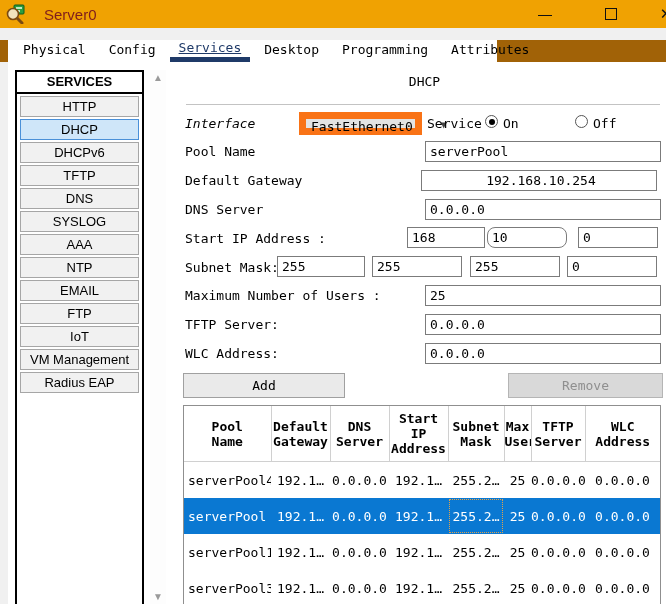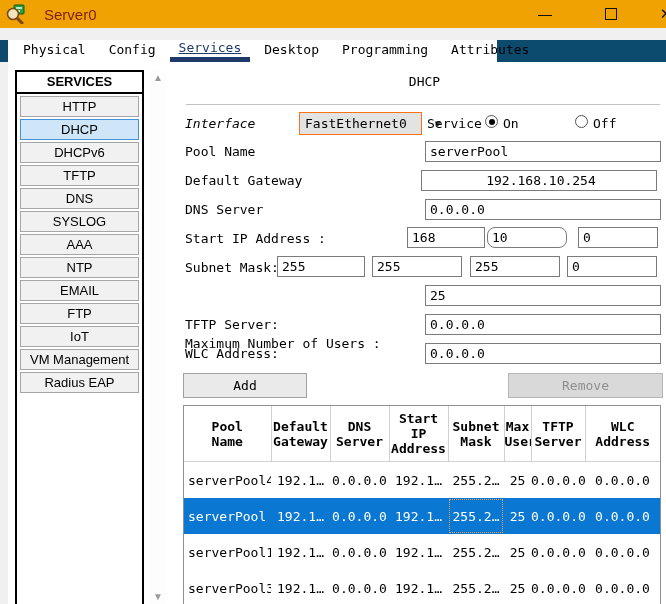--- a/index.html
+++ b/index.html
@@ -13,21 +13,21 @@
   .titlebar .title{margin-left:18px;font-family:"Liberation Sans",sans-serif;font-size:15px;color:#7f1d1d;}
   .win-btn{position:absolute;top:0;height:28px;width:34px;display:flex;align-items:center;justify-content:center;
            font-family:"Liberation Sans",sans-serif;color:#111;font-size:14px;}
   .btn-min{left:528px;}
   .btn-max{left:594px;}
   .btn-max .box{width:10px;height:10px;border:1.5px solid #111;display:block;}
   .btn-close{left:646px;width:40px;font-size:15px;}
 
   
   .menustrip{position:absolute;left:0;top:28px;width:666px;height:12px;background:#f0f0f0;}
-  .tabrow{position:absolute;left:0;top:40px;width:666px;height:22px;background:#0c4a6e;}
+  .tabrow{position:absolute;left:0;top:40px;width:666px;height:22px;background:#a16207;}
   .tabstrip{position:absolute;left:8px;top:0;width:489px;height:22px;background:#ffffff;
             display:flex;align-items:stretch;padding-left:6px;box-sizing:border-box;}
   .tab{padding:0 9px;margin-right:5px;font-size:13px;line-height:20px;color:#000;cursor:default;}
   .tab.active{color:#1f3a68;text-decoration:underline;border-bottom:5px solid #1f3a68;line-height:16px;}
 
   
   .content{position:absolute;left:8px;top:62px;width:658px;height:542px;background:#ffffff;}
 
   
   .sidebar{position:absolute;left:7px;top:8px;width:129px;height:545px;border:2px solid #000;background:#fff;box-sizing:border-box;}
@@ -44,21 +44,21 @@
   
   .main{position:absolute;left:175px;top:0;width:483px;height:542px;background:#fff;font-size:13px;}
   .panel-title{position:absolute;left:0;top:12px;width:100%;text-align:center;font-size:13px;color:#000;}
   .hsep{position:absolute;left:3px;top:42px;width:474px;height:0;border-top:1px solid #c3c3c3;}
 
   .flabel{position:absolute;font-size:13px;color:#000;white-space:pre;}
   .tinput{position:absolute;box-sizing:border-box;height:21px;border:1px solid #7b7b7b;background:#fff;
           font-family:"DejaVu Sans Mono",monospace;font-size:13px;padding:0 0 0 4px;color:#000;outline:none;}
 
   .combobox{position:absolute;left:116px;top:50px;width:123px;height:23px;box-sizing:border-box;
-            border:1px solid #f97316;background:#e3e3e3;display:flex;align-items:center;font-size:13px;gap:28px;}
+            border:7px solid #f97316;background:#e3e3e3;display:flex;font-size:13px;gap:28px;}
   .combobox .cb-text{flex:1;padding-left:5px;}
   .combobox .cb-arrow{width:16px;color:#444;font-size:10px;text-align:center;}
 
   .radio{position:absolute;width:13px;height:13px;border:1px solid #555;border-radius:50%;background:#fff;box-sizing:border-box;}
   .radio.checked::after{content:"";position:absolute;left:2.5px;top:2.5px;width:6px;height:6px;border-radius:50%;background:#000;}
 
   .pbtn{position:absolute;top:311px;height:25px;box-sizing:border-box;border:1px solid #a0a0a0;background:#eaeaea;
         text-align:center;line-height:23px;font-size:13px;font-family:"DejaVu Sans Mono",monospace;color:#000;}
   .pbtn.disabled{background:#d9d9d9;color:#8f8f8f;border-color:#b5b5b5;}
 
@@ -175,30 +175,30 @@
 
       <span class="flabel" style="left:2px;top:140px;">DNS Server</span>
       <input class="tinput" style="left: 242px; top: 137px; width: 236px;" value="0.0.0.0">
 
       <span class="flabel" style="left:2px;top:169px;">Start IP Address :</span>
       <div></div>
 
       <span class="flabel" style="left:2px;top:198px;">Subnet Mask:</span>
       <div></div>
 
-      <span class="flabel" style="left:2px;top:226px;margin-top:48px;">Maximum Number of Users :</span>
+      <span class="flabel" style="left:2px;top:226px;">Maximum Number of Users :</span>
       <input class="tinput" style="left: 242px; top: 223px; width: 236px;" value="25">
 
       <span class="flabel" style="left:2px;top:255px;">TFTP Server:</span>
       <input class="tinput" style="left: 242px; top: 252px; width: 236px;" value="0.0.0.0">
 
       <span class="flabel" style="left:2px;top:284px;">WLC Address:</span>
       <input class="tinput" style="left: 242px; top: 281px; width: 236px;" value="0.0.0.0">
 
-      <div class="pbtn" style="left:0px;width:124px;"><span>Add</span></div>
+      <div class="pbtn" style="left:0px;width:162px;"><span>Add</span></div>
       <div class="pbtn disabled" style="left:325px;width:155px;"><span>Remove</span></div>
 
       <div class="pool-table-wrap">
         <table class="pool">
           <colgroup>
             <col style="width:87px">
               <col style="width:59px">
               <col style="width:59px">
               <col style="width:59px">
             <col style="width:56px">

